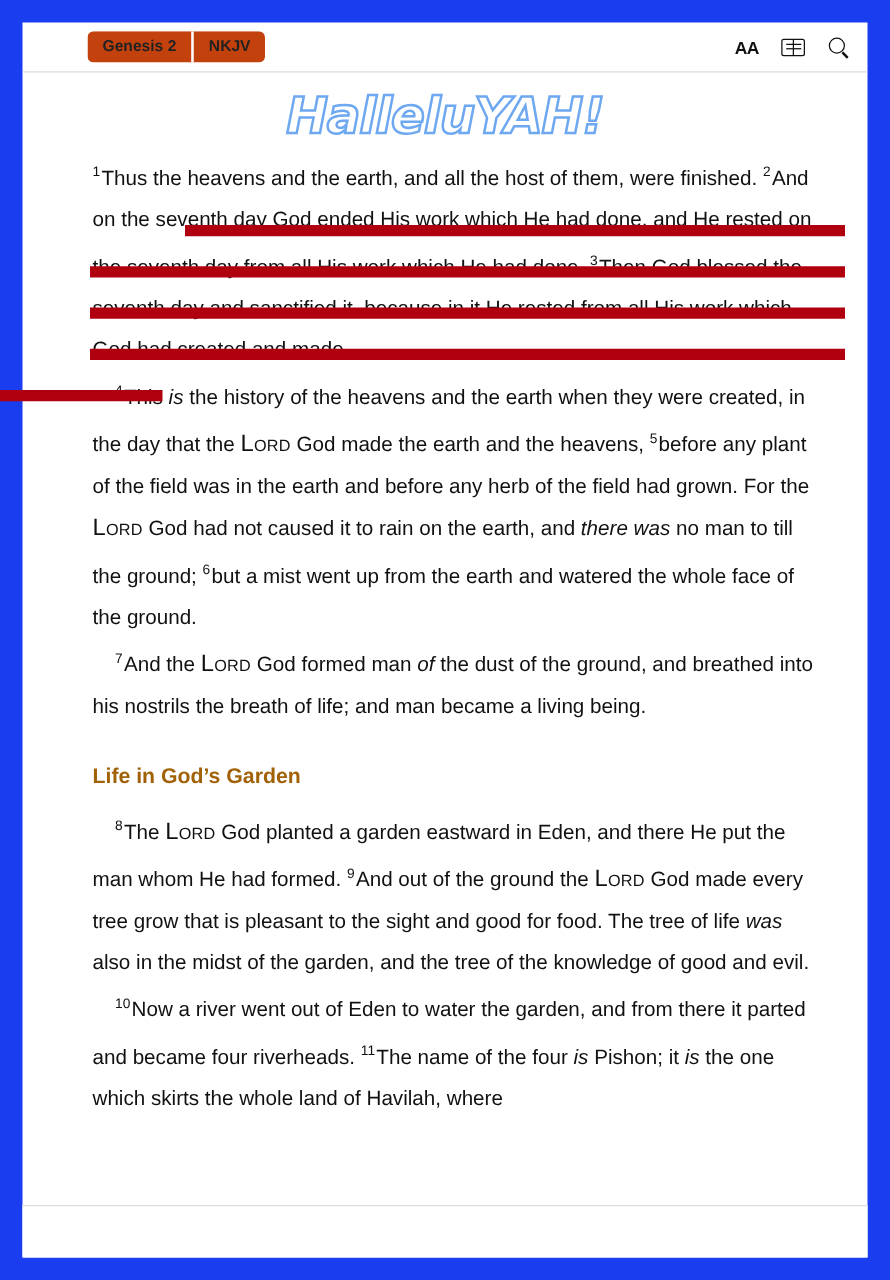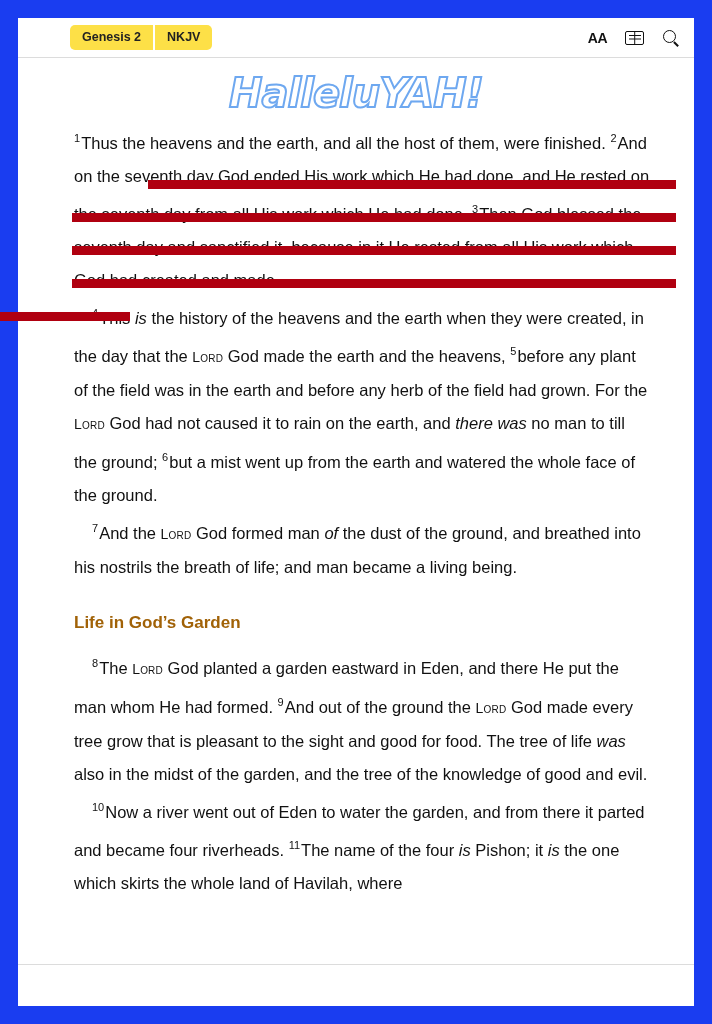--- a/index.html
+++ b/index.html
@@ -40,21 +40,21 @@
     display: flex;
     align-items: stretch;
     border-radius: 5px;
     overflow: hidden;
     font-size: 12.5px;
     font-weight: bold;
     color: #222;
     margin-left: 38px;
   }
   .ref-pill .seg {
-    background: #fde047;
+    background: #c2410c;
     padding: 5px 12px 6px 12px;
     white-space: nowrap;
   }
   .ref-pill .seg.second {
     border-left: 2px solid #ffffff;
   }
   .topbar-spacer { flex: 1 1 auto; }
   .tool {
     margin-left: 18px;
     color: #111;
@@ -139,21 +139,21 @@
   }
   .body-text p { margin: 0; }
   .indent { text-indent: 18px; }
   .vnum {
     font-size: 11px;
     vertical-align: 7px;
     padding-right: 1px;
   }
   .smallcaps {
     font-variant: small-caps;
-    font-size: 14px;
+    font-size: 19px;
     letter-spacing: 0.2px;
   }
   em { font-style: italic; }
   h2.section {
     font-size: 17px;
     font-weight: bold;
     margin: 22px 0 8px 0;
     color: #a16207;
   }
   

